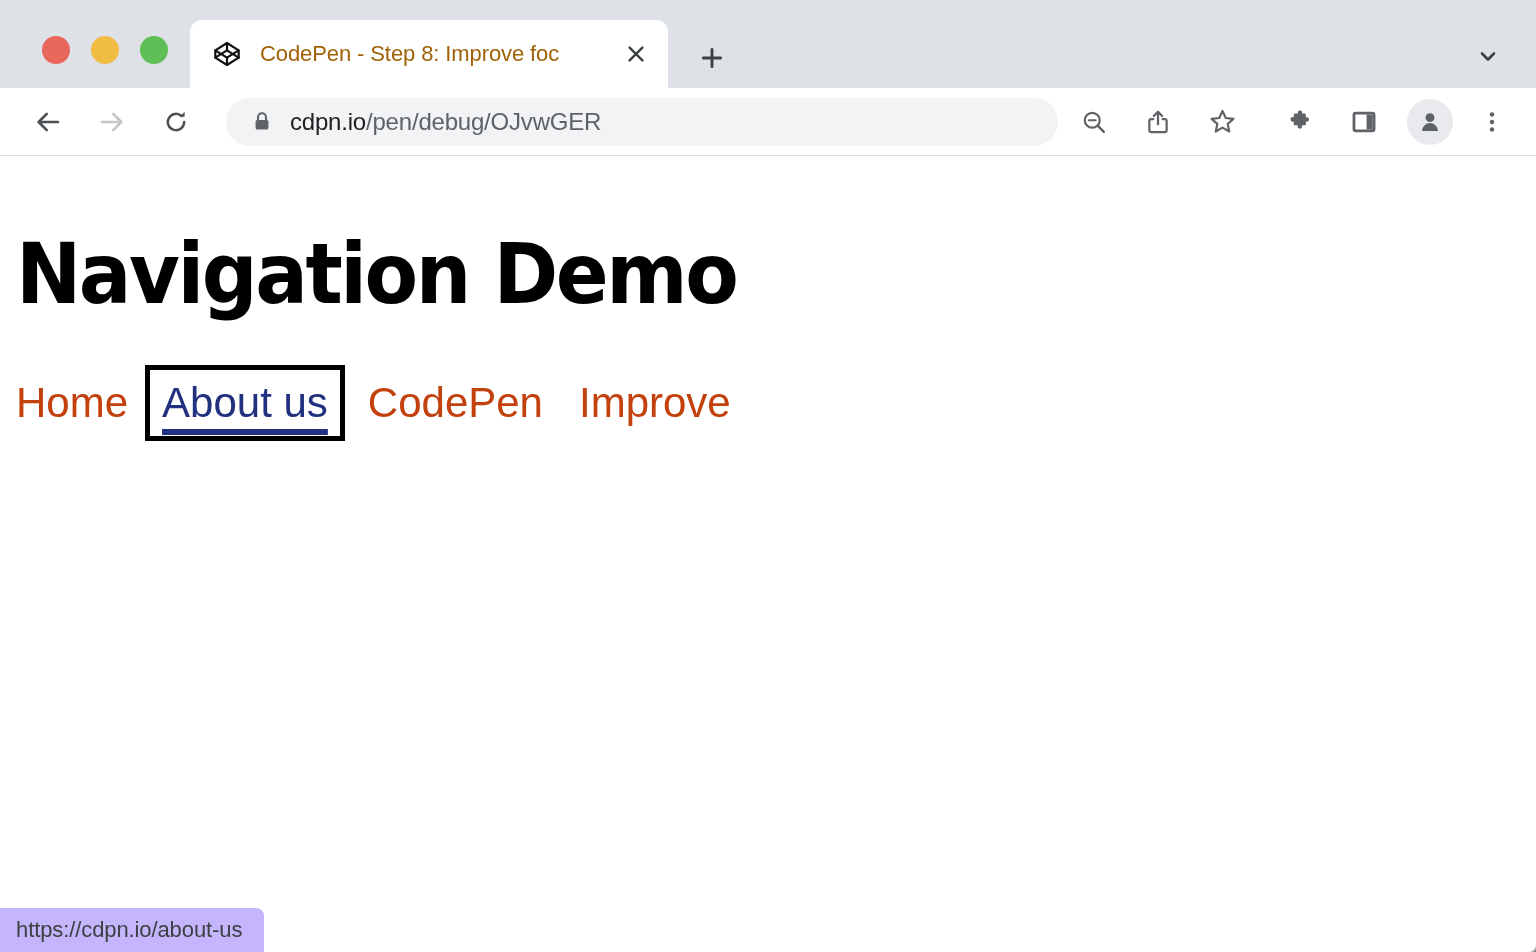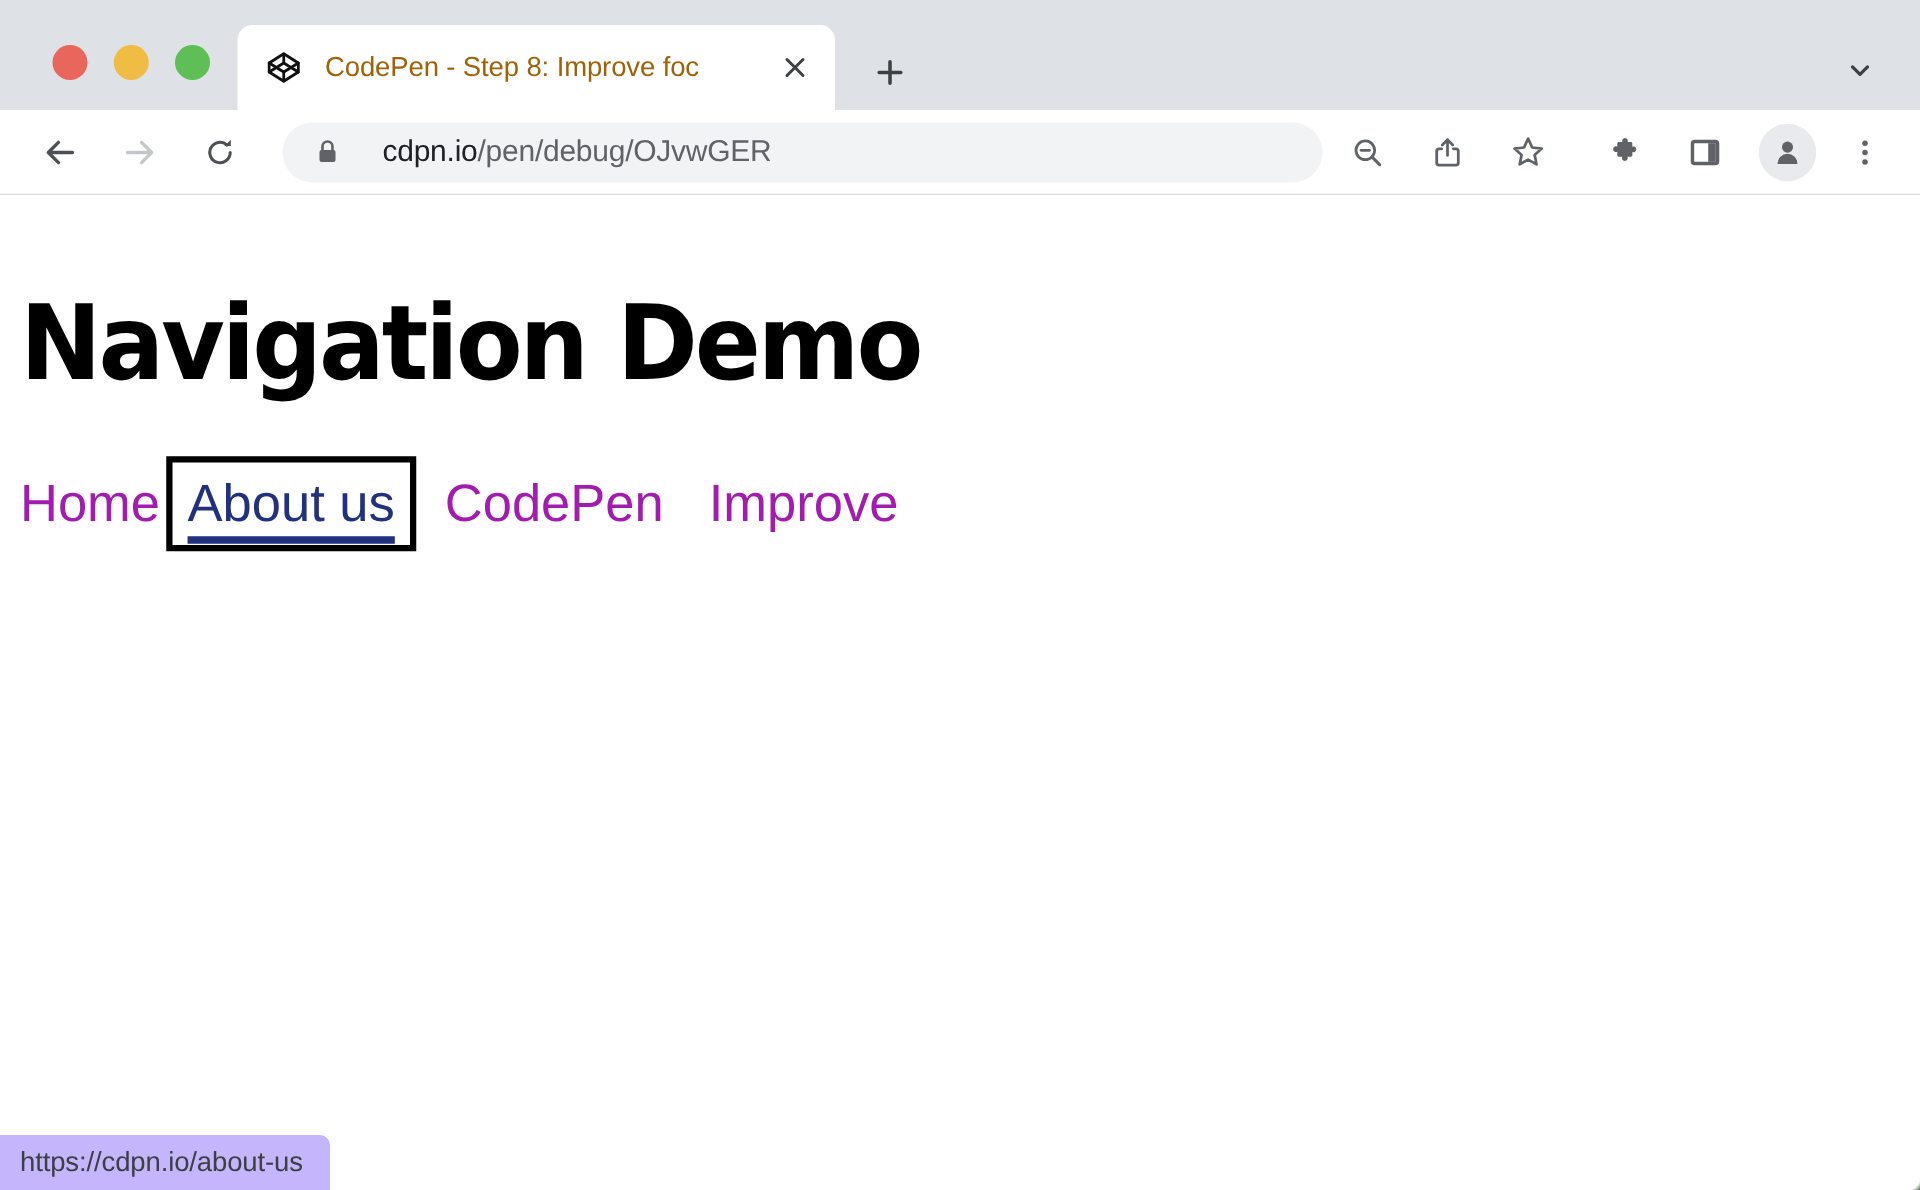--- a/index.html
+++ b/index.html
@@ -119,21 +119,20 @@
     flex: 1 1 auto;
     height: 48px;
     margin-left: 24px;
     margin-right: 10px;
     background: #f1f3f4;
     border-radius: 24px;
     display: flex;
     align-items: center;
     padding: 0 18px 0 26px;
     max-width: 840px;
-    gap: 16px;
   }
   #site-lock-icon {
     flex: 0 0 20px;
     display: flex; align-items: center; justify-content: center;
     margin-right: 18px;
   }
   #omnibox-url {
     font-size: 24px;
     color: #5f6368;
     white-space: nowrap;
@@ -194,36 +193,36 @@
     position: absolute;
     left: 16px;
     top: 225px;
     display: flex;
     align-items: center;
   }
   .nav-link {
     font-family: "Liberation Sans", sans-serif;
     font-size: 42px;
     line-height: 1;
-    color: #a21caf;
+    color: #c2410c;
     text-decoration: none;
     white-space: nowrap;
     padding: 0;
   }
   #nav-link-home     { margin-right: 22px; }
   #nav-link-about    {
     color: #21307f;
     text-decoration: underline;
     text-decoration-color: #21307f;
     text-decoration-thickness: 6px;
     text-underline-offset: 12px;
     outline: 5px solid #000000;
     outline-offset: 12px;
     margin-right: 40px;
-    margin-left: 0;
+    margin-left: 12px;
   }
   #nav-link-pricing  { margin-right: 36px; }
 
   
   #status-bubble {
     position: absolute;
     left: 0;
     bottom: 0;
     height: 44px;
     padding: 0 22px 0 16px;

